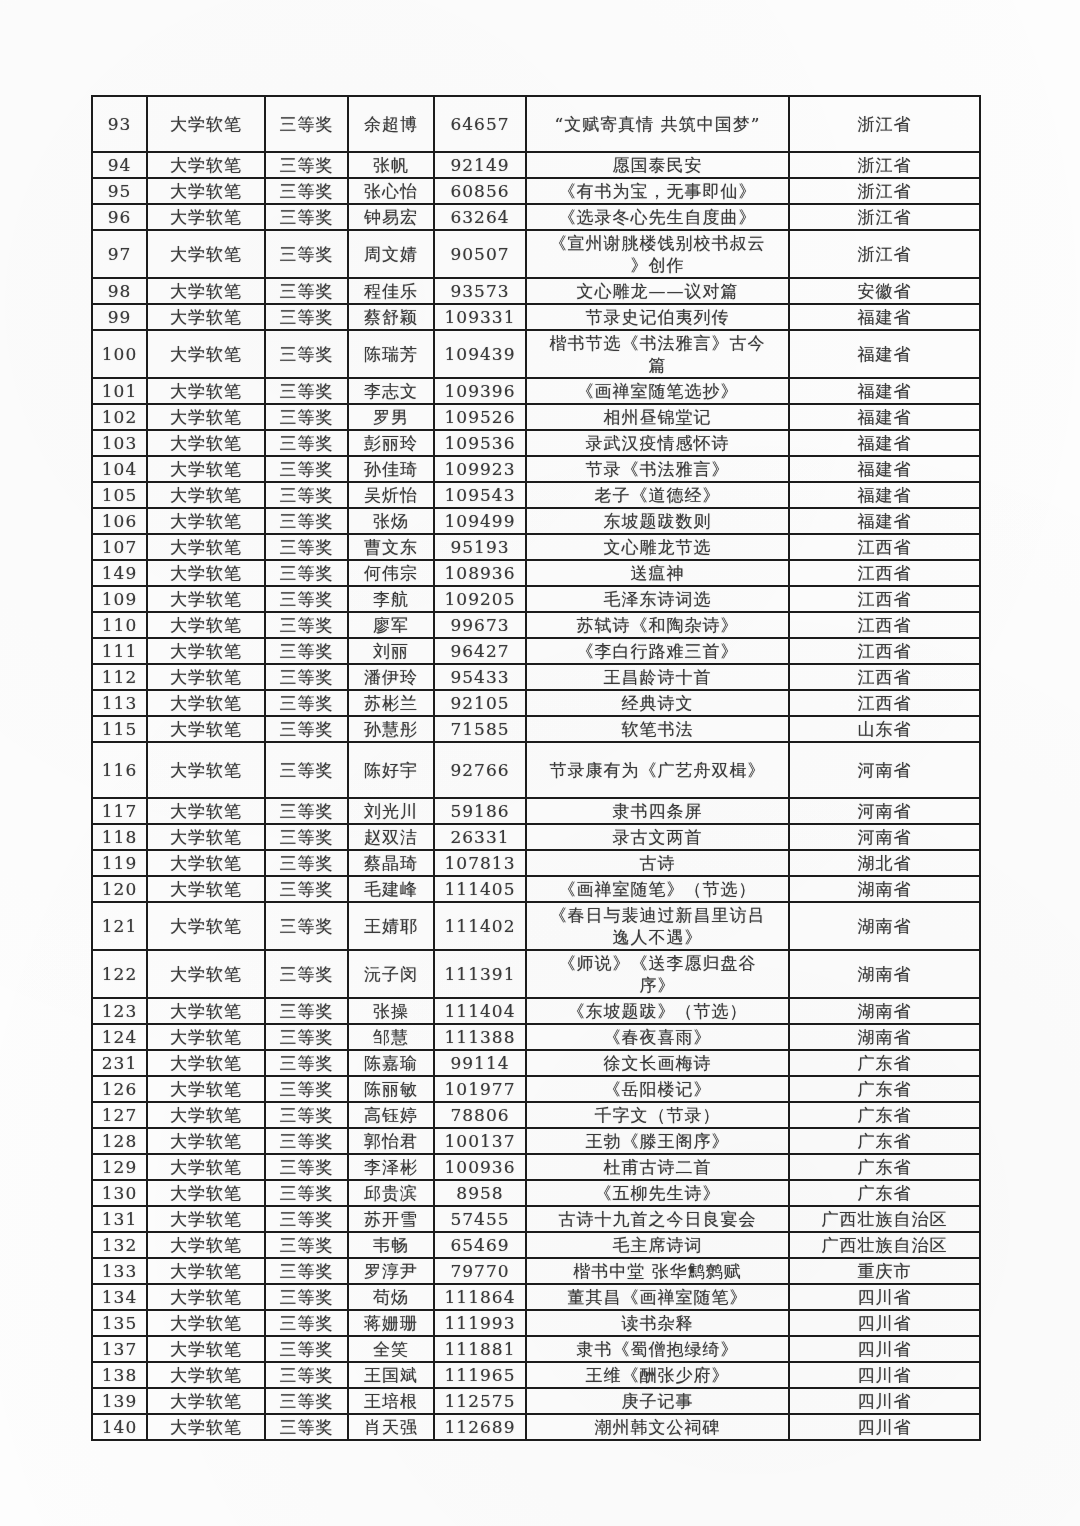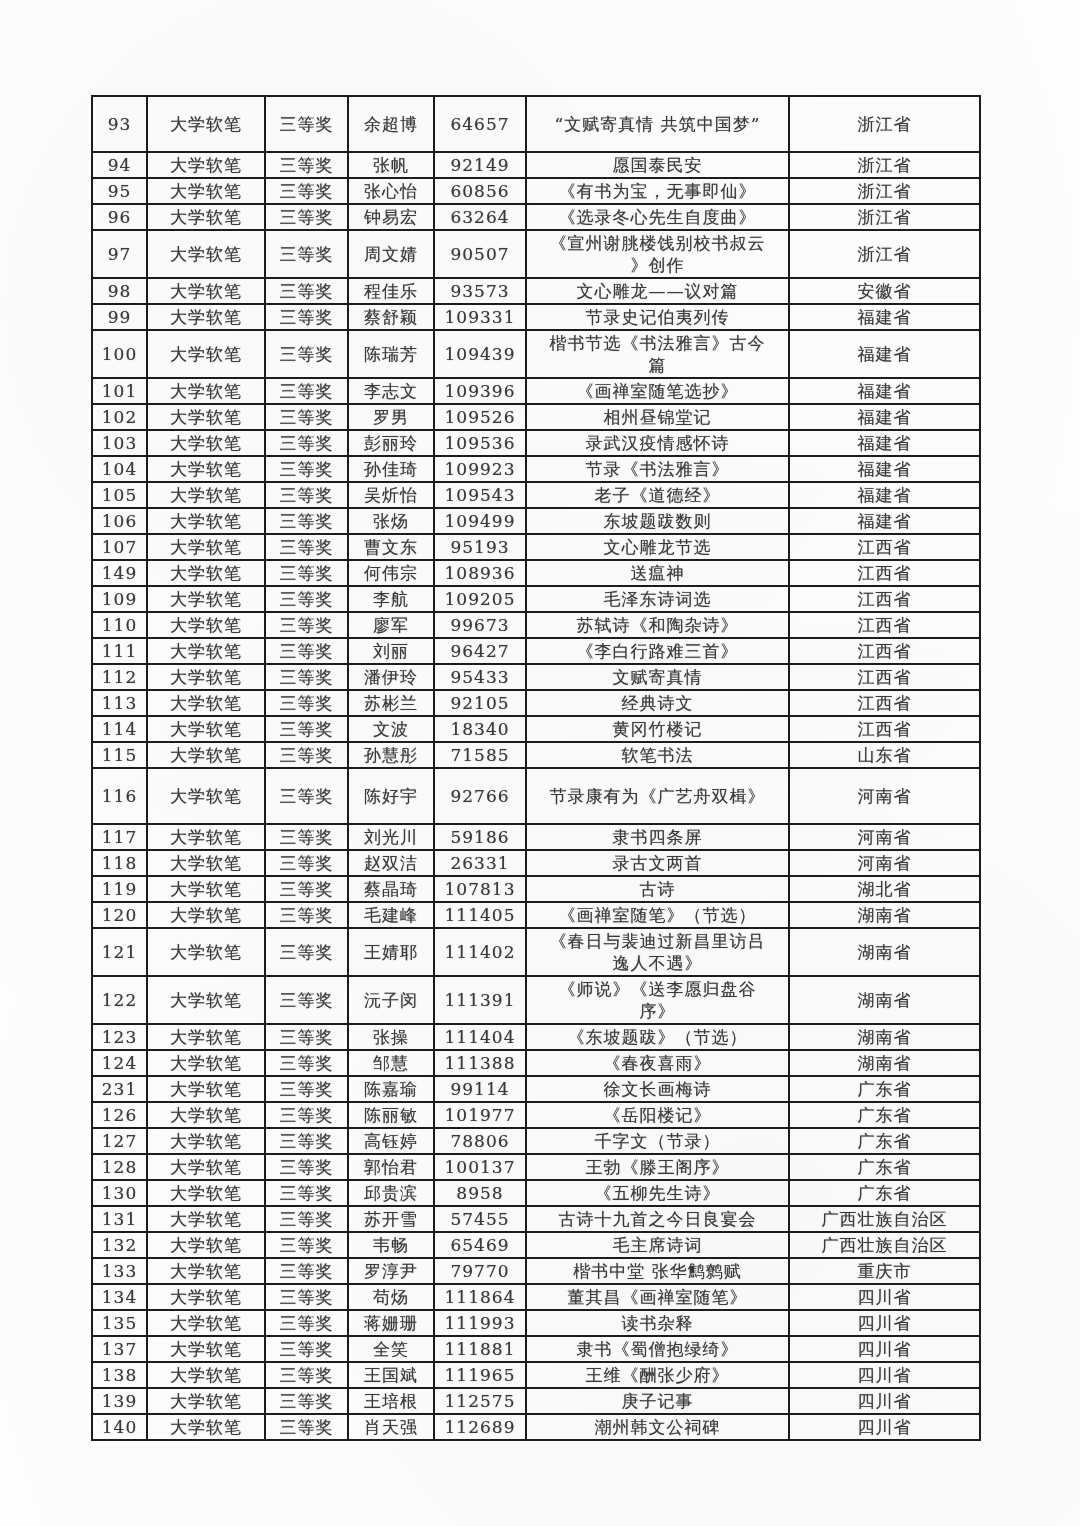--- a/index.html
+++ b/index.html
@@ -243,39 +243,30 @@
           <td class="col-num">96427</td>
           <td class="col-work">《李白行路难三首》</td>
           <td class="col-prov">江西省</td>
         </tr>
         <tr>
           <td class="col-rank">112</td>
           <td class="col-cat">大学软笔</td>
           <td class="col-award">三等奖</td>
           <td class="col-name">潘伊玲</td>
           <td class="col-num">95433</td>
-          <td class="col-work">文赋寄真情</td>
+          <td class="col-work">王昌龄诗十首</td>
           <td class="col-prov">江西省</td>
         </tr>
         <tr>
           <td class="col-rank">113</td>
           <td class="col-cat">大学软笔</td>
           <td class="col-award">三等奖</td>
           <td class="col-name">苏彬兰</td>
           <td class="col-num">92105</td>
           <td class="col-work">经典诗文</td>
-          <td class="col-prov">江西省</td>
-        </tr>
-        <tr>
-          <td class="col-rank">114</td>
-          <td class="col-cat">大学软笔</td>
-          <td class="col-award">三等奖</td>
-          <td class="col-name">文波</td>
-          <td class="col-num">18340</td>
-          <td class="col-work">黄冈竹楼记</td>
           <td class="col-prov">江西省</td>
         </tr>
         <tr>
           <td class="col-rank">115</td>
           <td class="col-cat">大学软笔</td>
           <td class="col-award">三等奖</td>
           <td class="col-name">孙慧彤</td>
           <td class="col-num">71585</td>
           <td class="col-work">软笔书法</td>
           <td class="col-prov">山东省</td>
@@ -393,20 +384,29 @@
         <tr>
           <td class="col-rank">128</td>
           <td class="col-cat">大学软笔</td>
           <td class="col-award">三等奖</td>
           <td class="col-name">郭怡君</td>
           <td class="col-num">100137</td>
           <td class="col-work">王勃《滕王阁序》</td>
           <td class="col-prov">广东省</td>
         </tr>
         <tr>
+          <td class="col-rank">129</td>
+          <td class="col-cat">大学软笔</td>
+          <td class="col-award">三等奖</td>
+          <td class="col-name">李泽彬</td>
+          <td class="col-num">100936</td>
+          <td class="col-work">杜甫古诗二首</td>
+          <td class="col-prov">广东省</td>
+        </tr>
+        <tr>
           <td class="col-rank">130</td>
           <td class="col-cat">大学软笔</td>
           <td class="col-award">三等奖</td>
           <td class="col-name">邱贵滨</td>
           <td class="col-num">8958</td>
           <td class="col-work">《五柳先生诗》</td>
           <td class="col-prov">广东省</td>
         </tr>
         <tr>
           <td class="col-rank">131</td>

